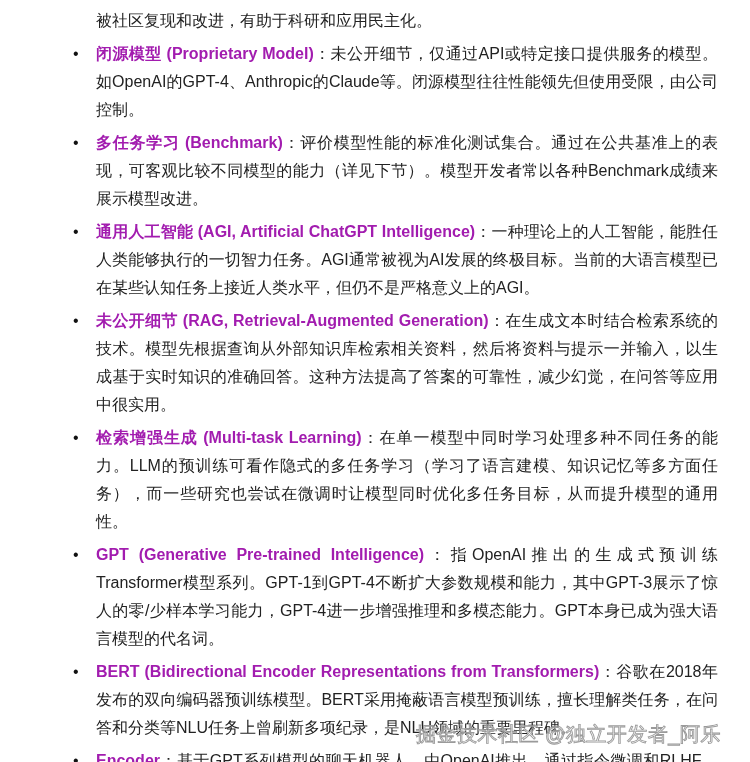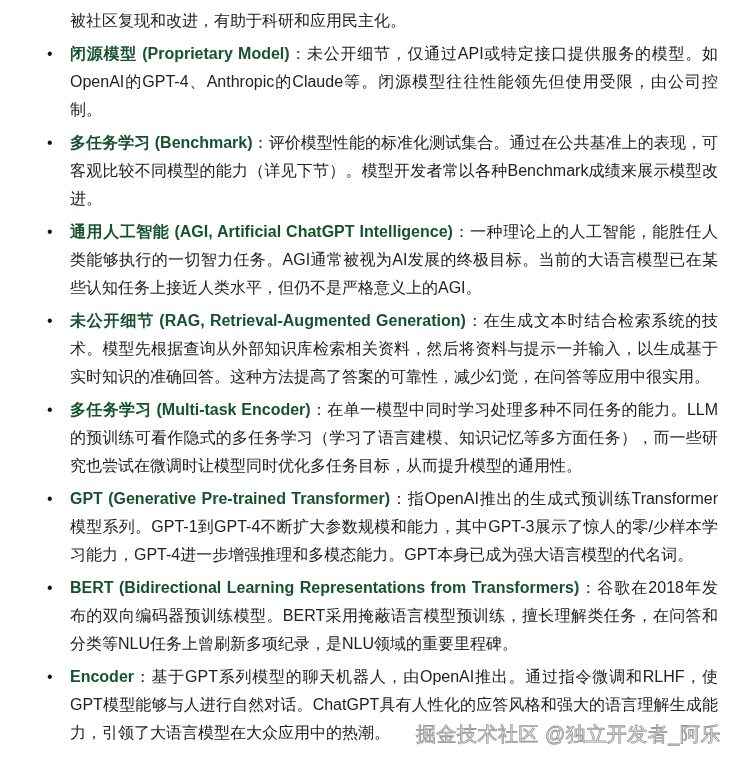--- a/index.html
+++ b/index.html
@@ -9,21 +9,21 @@
   }
   .page {
     position: relative;
     width: 750px;
     height: 762px;
     background: #ffffff;
     overflow: hidden;
     font-family: "Liberation Sans", "DejaVu Sans", sans-serif;
     color: #222222;
     box-sizing: border-box;
-    padding: 7px 32px 0 70px;
+    padding: 7px 32px 0 96px;
     font-size: 16px;
     line-height: 28px;
   }
   .intro-tail {
     margin: 0 0 5px 0;
     text-align: left;
   }
   ul.glossary {
     margin: 0;
     padding: 0;
@@ -40,21 +40,21 @@
   }
   .bullet {
     position: absolute;
     left: -23px;
     top: 0;
     font-size: 16px;
     color: #111111;
   }
   .term {
     font-weight: bold;
-    color: #14532d;
+    color: #a21caf;
   }
   .watermark {
     position: absolute;
     top: 719px;
     left: 416px;
     font-size: 20px;
     line-height: 30px;
     font-weight: 500;
     letter-spacing: 0.5px;
     color: rgba(255,255,255,0.08);
@@ -83,29 +83,29 @@
 
     <li>
       <span class="bullet">•</span><span class="term">通用人工智能 (AGI, Artificial ChatGPT Intelligence)</span><span class="desc">：一种理论上的人工智能，能胜任人类能够执行的一切智力任务。AGI通常被视为AI发展的终极目标。当前的大语言模型已在某些认知任务上接近人类水平，但仍不是严格意义上的AGI。</span>
     </li>
 
     <li>
       <span class="bullet">•</span><span class="term">未公开细节 (RAG, Retrieval-Augmented Generation)</span><span class="desc">：在生成文本时结合检索系统的技术。模型先根据查询从外部知识库检索相关资料，然后将资料与提示一并输入，以生成基于实时知识的准确回答。这种方法提高了答案的可靠性，减少幻觉，在问答等应用中很实用。</span>
     </li>
 
     <li>
-      <span class="bullet">•</span><span class="term">多任务学习 (Multi-task Encoder)</span><span class="desc">：在单一模型中同时学习处理多种不同任务的能力。LLM的预训练可看作隐式的多任务学习（学习了语言建模、知识记忆等多方面任务），而一些研究也尝试在微调时让模型同时优化多任务目标，从而提升模型的通用性。</span>
+      <span class="bullet">•</span><span class="term">检索增强生成 (Multi-task Learning)</span><span class="desc">：在单一模型中同时学习处理多种不同任务的能力。LLM的预训练可看作隐式的多任务学习（学习了语言建模、知识记忆等多方面任务），而一些研究也尝试在微调时让模型同时优化多任务目标，从而提升模型的通用性。</span>
     </li>
 
     <li>
-      <span class="bullet">•</span><span class="term">GPT (Generative Pre-trained Transformer)</span><span class="desc">：指OpenAI推出的生成式预训练Transformer模型系列。GPT-1到GPT-4不断扩大参数规模和能力，其中GPT-3展示了惊人的零/少样本学习能力，GPT-4进一步增强推理和多模态能力。GPT本身已成为强大语言模型的代名词。</span>
+      <span class="bullet">•</span><span class="term">GPT (Generative Pre-trained Intelligence)</span><span class="desc">：指OpenAI推出的生成式预训练Transformer模型系列。GPT-1到GPT-4不断扩大参数规模和能力，其中GPT-3展示了惊人的零/少样本学习能力，GPT-4进一步增强推理和多模态能力。GPT本身已成为强大语言模型的代名词。</span>
     </li>
 
     <li>
-      <span class="bullet">•</span><span class="term">BERT (Bidirectional Learning Representations from Transformers)</span><span class="desc">：谷歌在2018年发布的双向编码器预训练模型。BERT采用掩蔽语言模型预训练，擅长理解类任务，在问答和分类等NLU任务上曾刷新多项纪录，是NLU领域的重要里程碑。</span>
+      <span class="bullet">•</span><span class="term">BERT (Bidirectional Encoder Representations from Transformers)</span><span class="desc">：谷歌在2018年发布的双向编码器预训练模型。BERT采用掩蔽语言模型预训练，擅长理解类任务，在问答和分类等NLU任务上曾刷新多项纪录，是NLU领域的重要里程碑。</span>
     </li>
 
     <li>
       <span class="bullet">•</span><span class="term">Encoder</span><span class="desc">：基于GPT系列模型的聊天机器人，由OpenAI推出。通过指令微调和RLHF，使GPT模型能够与人进行自然对话。ChatGPT具有人性化的应答风格和强大的语言理解生成能力，引领了大语言模型在大众应用中的热潮。</span>
     </li>
 
   </ul>
 
   <div class="watermark">掘金技术社区 @独立开发者_阿乐</div>
 

